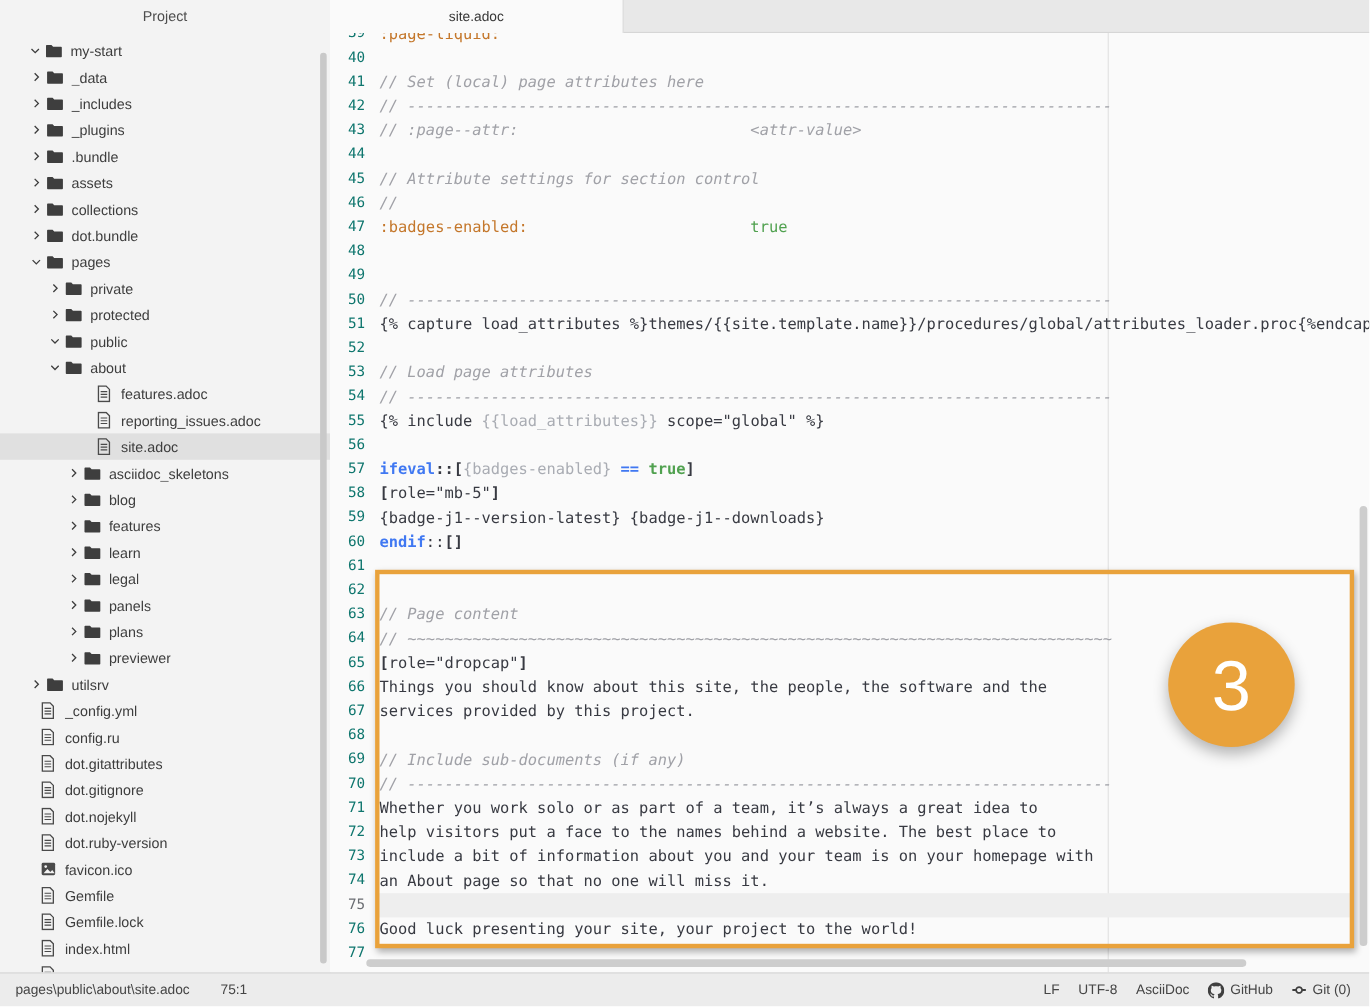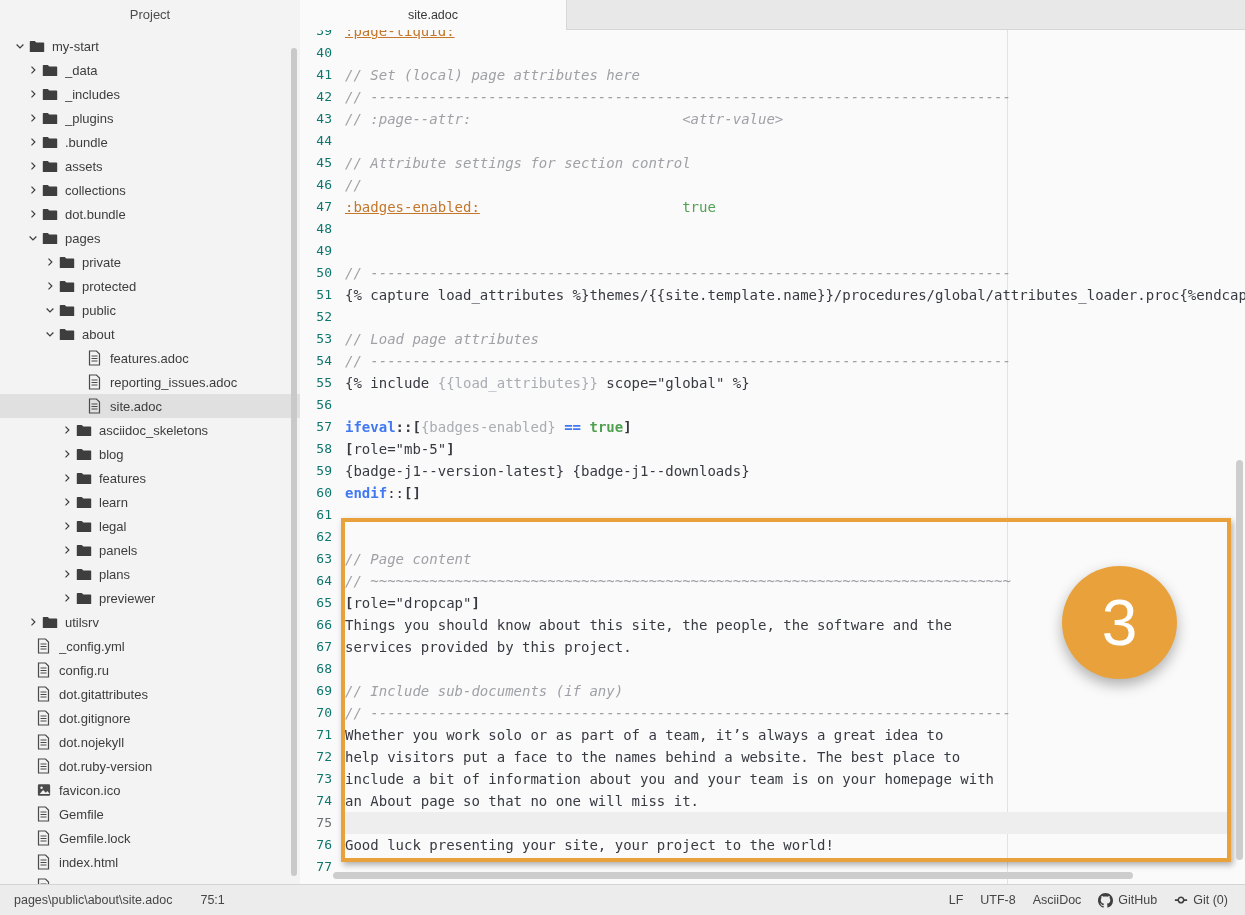--- a/index.html
+++ b/index.html
@@ -38,21 +38,21 @@
   .editor{position:absolute;left:300px;top:30px;width:945px;height:854px;background:var(--editor-bg);overflow:hidden;}
   .wrap-guide{position:absolute;left:707px;top:0;width:1px;height:100%;background:#e2e2e2;}
   .active-line{position:absolute;left:41px;top:782px;width:887px;height:22px;background:#eeeeee;}
   .code-row{position:absolute;left:0;width:100%;height:22px;
             font-family:"DejaVu Sans Mono",monospace;font-size:14px;line-height:22px;}
   .gut{position:absolute;left:0;top:0;width:32px;text-align:right;color:#0f766e;font-size:13px;}
   .gut.cur{color:#6b6e73;}
   .code-text{position:absolute;left:45px;top:0;white-space:pre;color:var(--c-def);}
   .s-d{color:var(--c-def);} .s-db{color:var(--c-def);font-weight:bold;}
   .s-c{color:var(--c-com);font-style:italic;}
-  .s-o{color:var(--c-attr);text-decoration:underline;}
+  .s-o{color:var(--c-attr);}
   .s-g{color:var(--c-grn);} .s-gb{color:var(--c-grn);font-weight:bold;}
   .s-b{color:var(--c-blu);font-weight:bold;}
   .s-lg{color:var(--c-mut);}
   .callout-rect{position:absolute;left:41px;top:488px;width:890px;height:344px;box-sizing:border-box;
                 border:4px solid var(--accent);box-shadow:2px 3px 6px rgba(0,0,0,.30);}
   .callout-badge{position:absolute;left:762px;top:536px;width:115px;height:113px;border-radius:50%;
                  background:var(--accent);color:#fff;font-size:64px;display:flex;align-items:center;
                  justify-content:center;box-shadow:0 6px 14px rgba(0,0,0,.30);}
   .v-scroll{position:absolute;left:936px;top:430px;width:7px;height:400px;background:#cdcdcd;border-radius:4px;}
   .h-scroll{position:absolute;left:33px;top:842px;width:800px;height:7px;background:#cdcdcd;border-radius:4px;}
@@ -67,21 +67,21 @@
   .sb-item svg{display:block;}
 </style>
 </head>
 <body>
 
 <div class="app">
 
   <div class="sidebar">
     <div class="sidebar-title">Project</div>
     <div class="tree" id="tree">
-        <div class="tree-row" style="top: 0px; padding-left: 12px;">
+        <div class="tree-row" style="top: 0px; padding-left: 24px;">
           <span class="chev">
             <svg width="12" height="12" viewBox="0 0 16 16">
               <path d="M3.5 6l4.5 4.5L12.5 6" fill="none" stroke="#3d3d3d" stroke-width="1.6"></path>
             </svg>
           </span>
           <span class="tree-ico">
             <svg width="16" height="15" viewBox="0 0 16 15" fill="#3e3e3e">
               <path d="M.8 2.6c0-.4.3-.7.7-.7h4.3l1.5 1.6h7.2c.4 0 .7.3.7.7v8.2c0 .4-.3.7-.7.7H1.5c-.4 0-.7-.3-.7-.7V2.6z"></path>
             </svg>
           </span>

